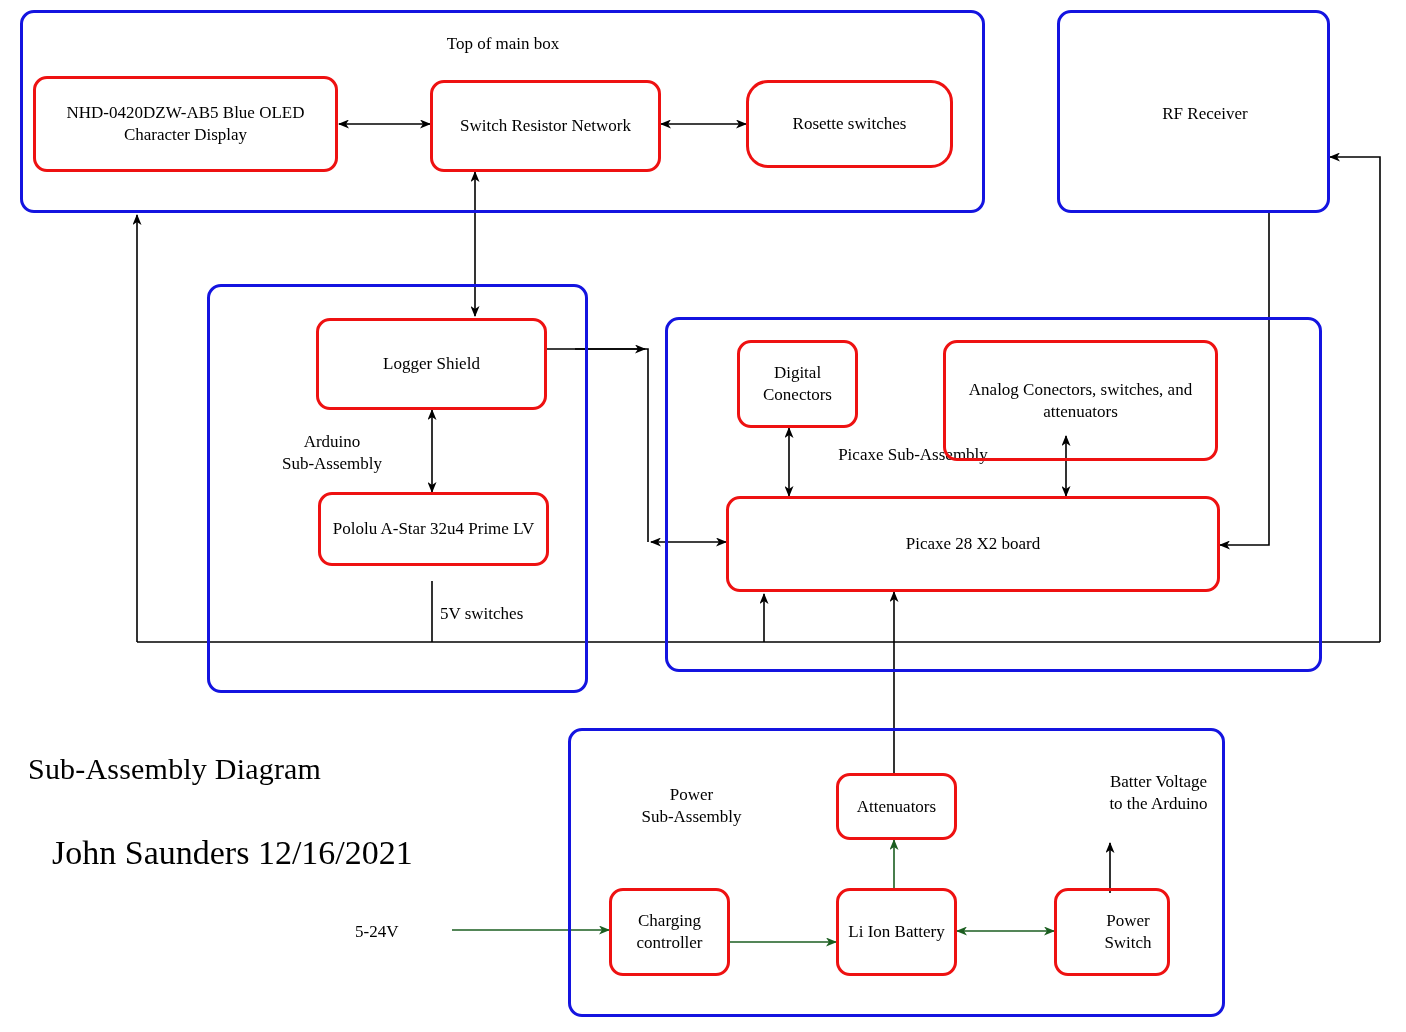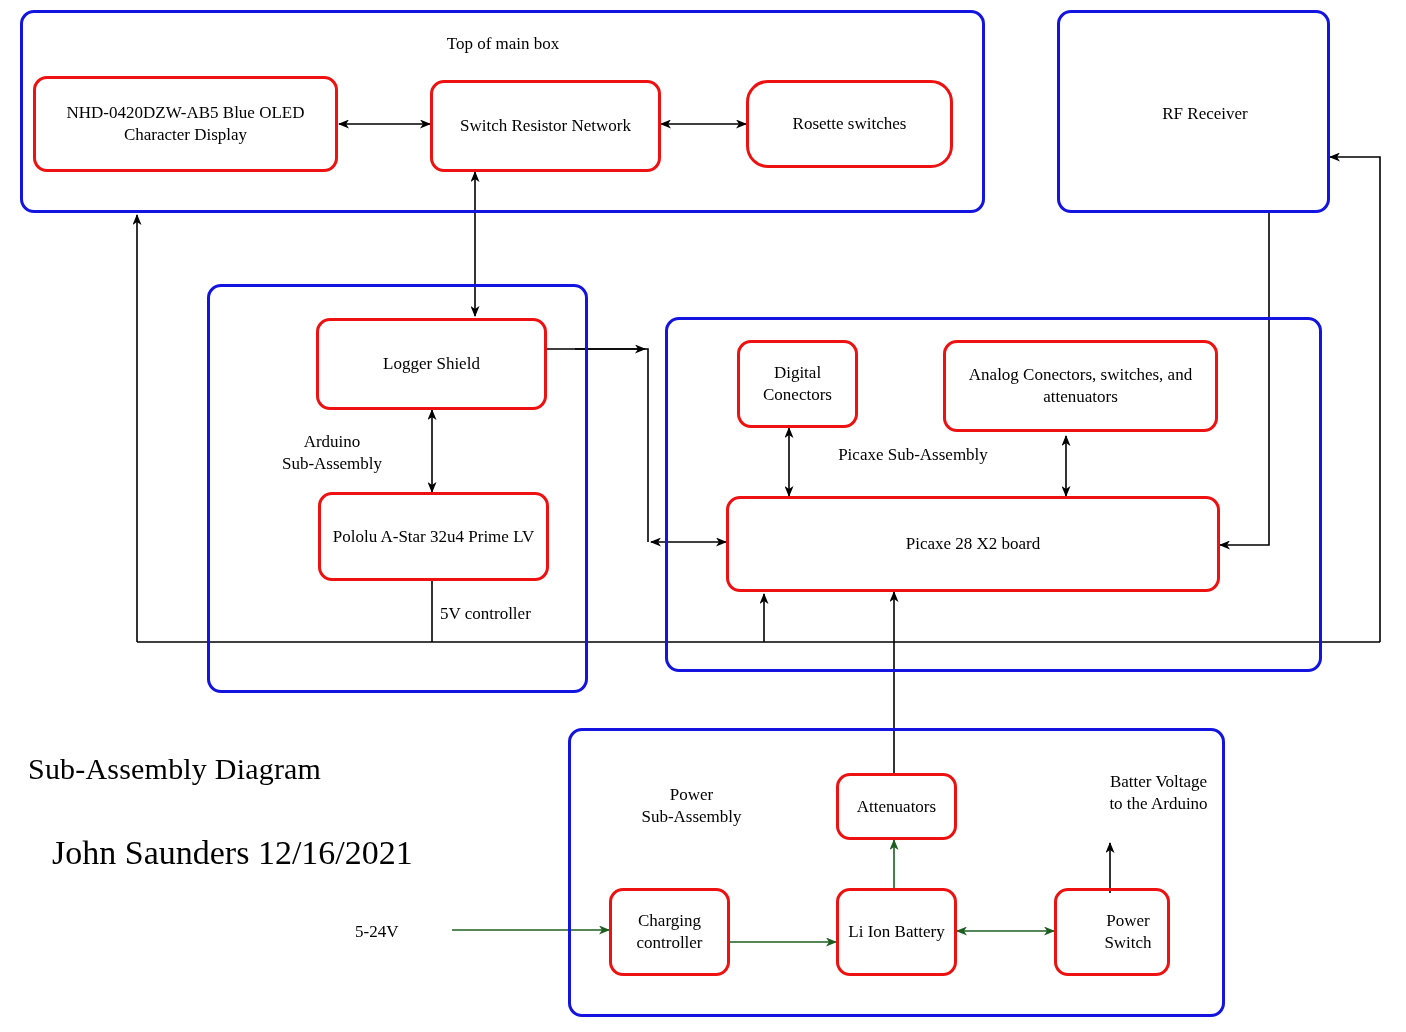--- a/index.html
+++ b/index.html
@@ -99,36 +99,36 @@
   <div class="lbl s17" style="left:1057px;top:103px;width:296px;">RF Receiver</div>
 
   <div class="grp" style="left:207px;top:284px;width:381px;height:409px;"></div>
   <div class="lbl s17" style="left:237px;top:431px;width:190px;">Arduino
 Sub-Assembly</div>
 
   <div class="node s17" style="left:316px;top:318px;width:231px;height:92px;">
     <span>Logger Shield</span>
   </div>
 
-  <div class="node s17" style="left:318px;top:492px;width:231px;height:89px;">
+  <div class="node s17" style="left:318px;top:492px;width:231px;height:74px;">
     <span>Pololu A-Star 32u4
 Prime LV</span>
   </div>
 
-  <div class="lbl s17" style="left:440px;top:603px;width:180px;text-align:left;">5V controller</div>
+  <div class="lbl s17" style="left:440px;top:603px;width:180px;text-align:left;">5V switches</div>
 
   <div class="grp" style="left:665px;top:317px;width:657px;height:355px;"></div>
   <div class="lbl s17" style="left:727px;top:444px;width:372px;">Picaxe Sub-Assembly</div>
 
   <div class="node s17" style="left:737px;top:340px;width:121px;height:88px;">
     <span>Digital
 Conectors</span>
   </div>
 
-  <div class="node s17" style="left:943px;top:340px;width:275px;height:92px;">
+  <div class="node s17" style="left:943px;top:340px;width:275px;height:121px;">
     <span>Analog Conectors,
 switches, and attenuators</span>
   </div>
 
   <div class="node s17" style="left:726px;top:496px;width:494px;height:96px;">
     <span>Picaxe 28 X2 board</span>
   </div>
 
   <div class="grp" style="left:568px;top:728px;width:657px;height:289px;"></div>
   <div class="lbl s17" style="left:600px;top:784px;width:183px;">Power

